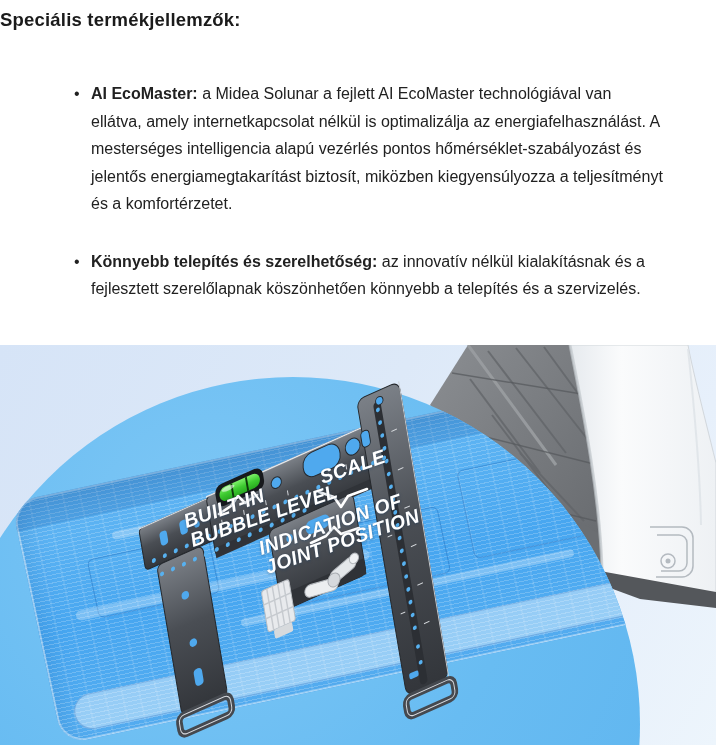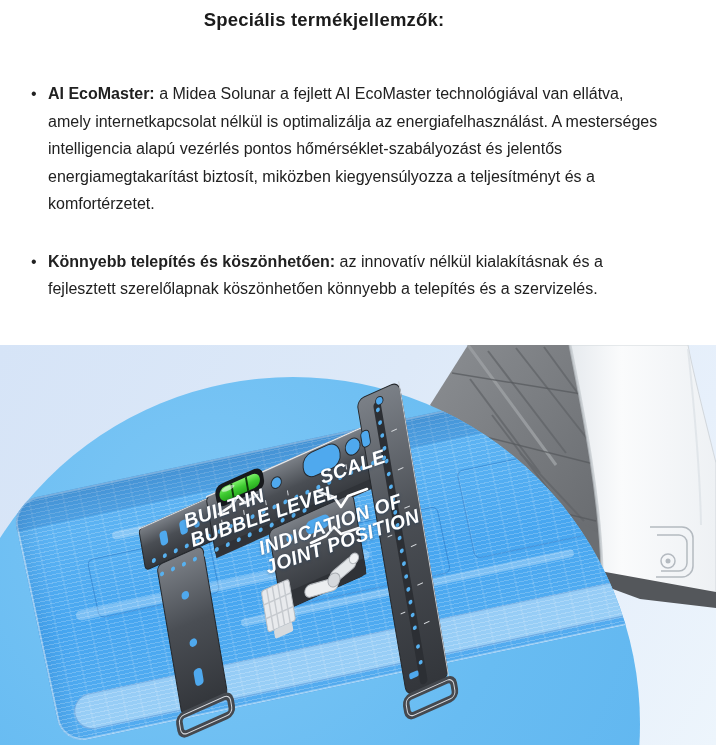--- a/index.html
+++ b/index.html
@@ -3,25 +3,25 @@
 <meta charset="utf-8">
 <style>
   html,body{margin:0;padding:0;background:#ffffff;}
   .page{
     position:relative;width:716px;height:745px;overflow:hidden;
     font-family:"Liberation Sans","DejaVu Sans",sans-serif;background:#ffffff;
   }
   
   .content{position:absolute;top:0;left:0;width:716px;}
   .title{
-    width:648px;margin:9px 0 0 0;text-align:center;
+    width:648px;margin:9px 0 0 0;text-align:left;
     font-size:18.5px;font-weight:bold;color:#1b1b1b;letter-spacing:.2px;
   }
   .features{
-    list-style:none;margin:0;padding:0 52px 0 48px;margin-top:49px;
+    list-style:none;margin:0;padding:0 52px 0 91px;margin-top:49px;
     font-size:16px;line-height:27.5px;color:#212121;
   }
   .features li{position:relative;}
   .features li + li{margin-top:30px;}
   .features li::before{
     content:"\2022";position:absolute;left:-17px;top:0;
     font-size:16px;color:#212121;
   }
   .features b{font-weight:bold;}
   
@@ -79,21 +79,21 @@
 
 <div class="page">
 
   <div class="content">
     <h1 class="title">Speciális termékjellemzők:</h1>
     <ul class="features">
       <li>
         <b>AI EcoMaster:</b><span> a Midea Solunar a fejlett AI EcoMaster technológiával van ellátva, amely internetkapcsolat nélkül is optimalizálja az energiafelhasználást. A mesterséges intelligencia alapú vezérlés pontos hőmérséklet-szabályozást és jelentős energiamegtakarítást biztosít, miközben kiegyensúlyozza a teljesítményt és a komfortérzetet.</span>
       </li>
       <li>
-        <b>Könnyebb telepítés és köszönhetően:</b><span> az innovatív nélkül kialakításnak és a fejlesztett szerelőlapnak köszönhetően könnyebb a telepítés és a szervizelés.</span>
+        <b>Könnyebb telepítés és szerelhetőség:</b><span> az innovatív nélkül kialakításnak és a fejlesztett szerelőlapnak köszönhetően könnyebb a telepítés és a szervizelés.</span>
       </li>
     </ul>
   </div>
 
   <div class="figure">
 
     <svg width="716" height="400" viewBox="0 0 716 400">
       <defs>
         <linearGradient id="gBack" x1="0" y1="0" x2="1" y2="1">
           <stop offset="0" stop-color="#8b8e92"></stop>

